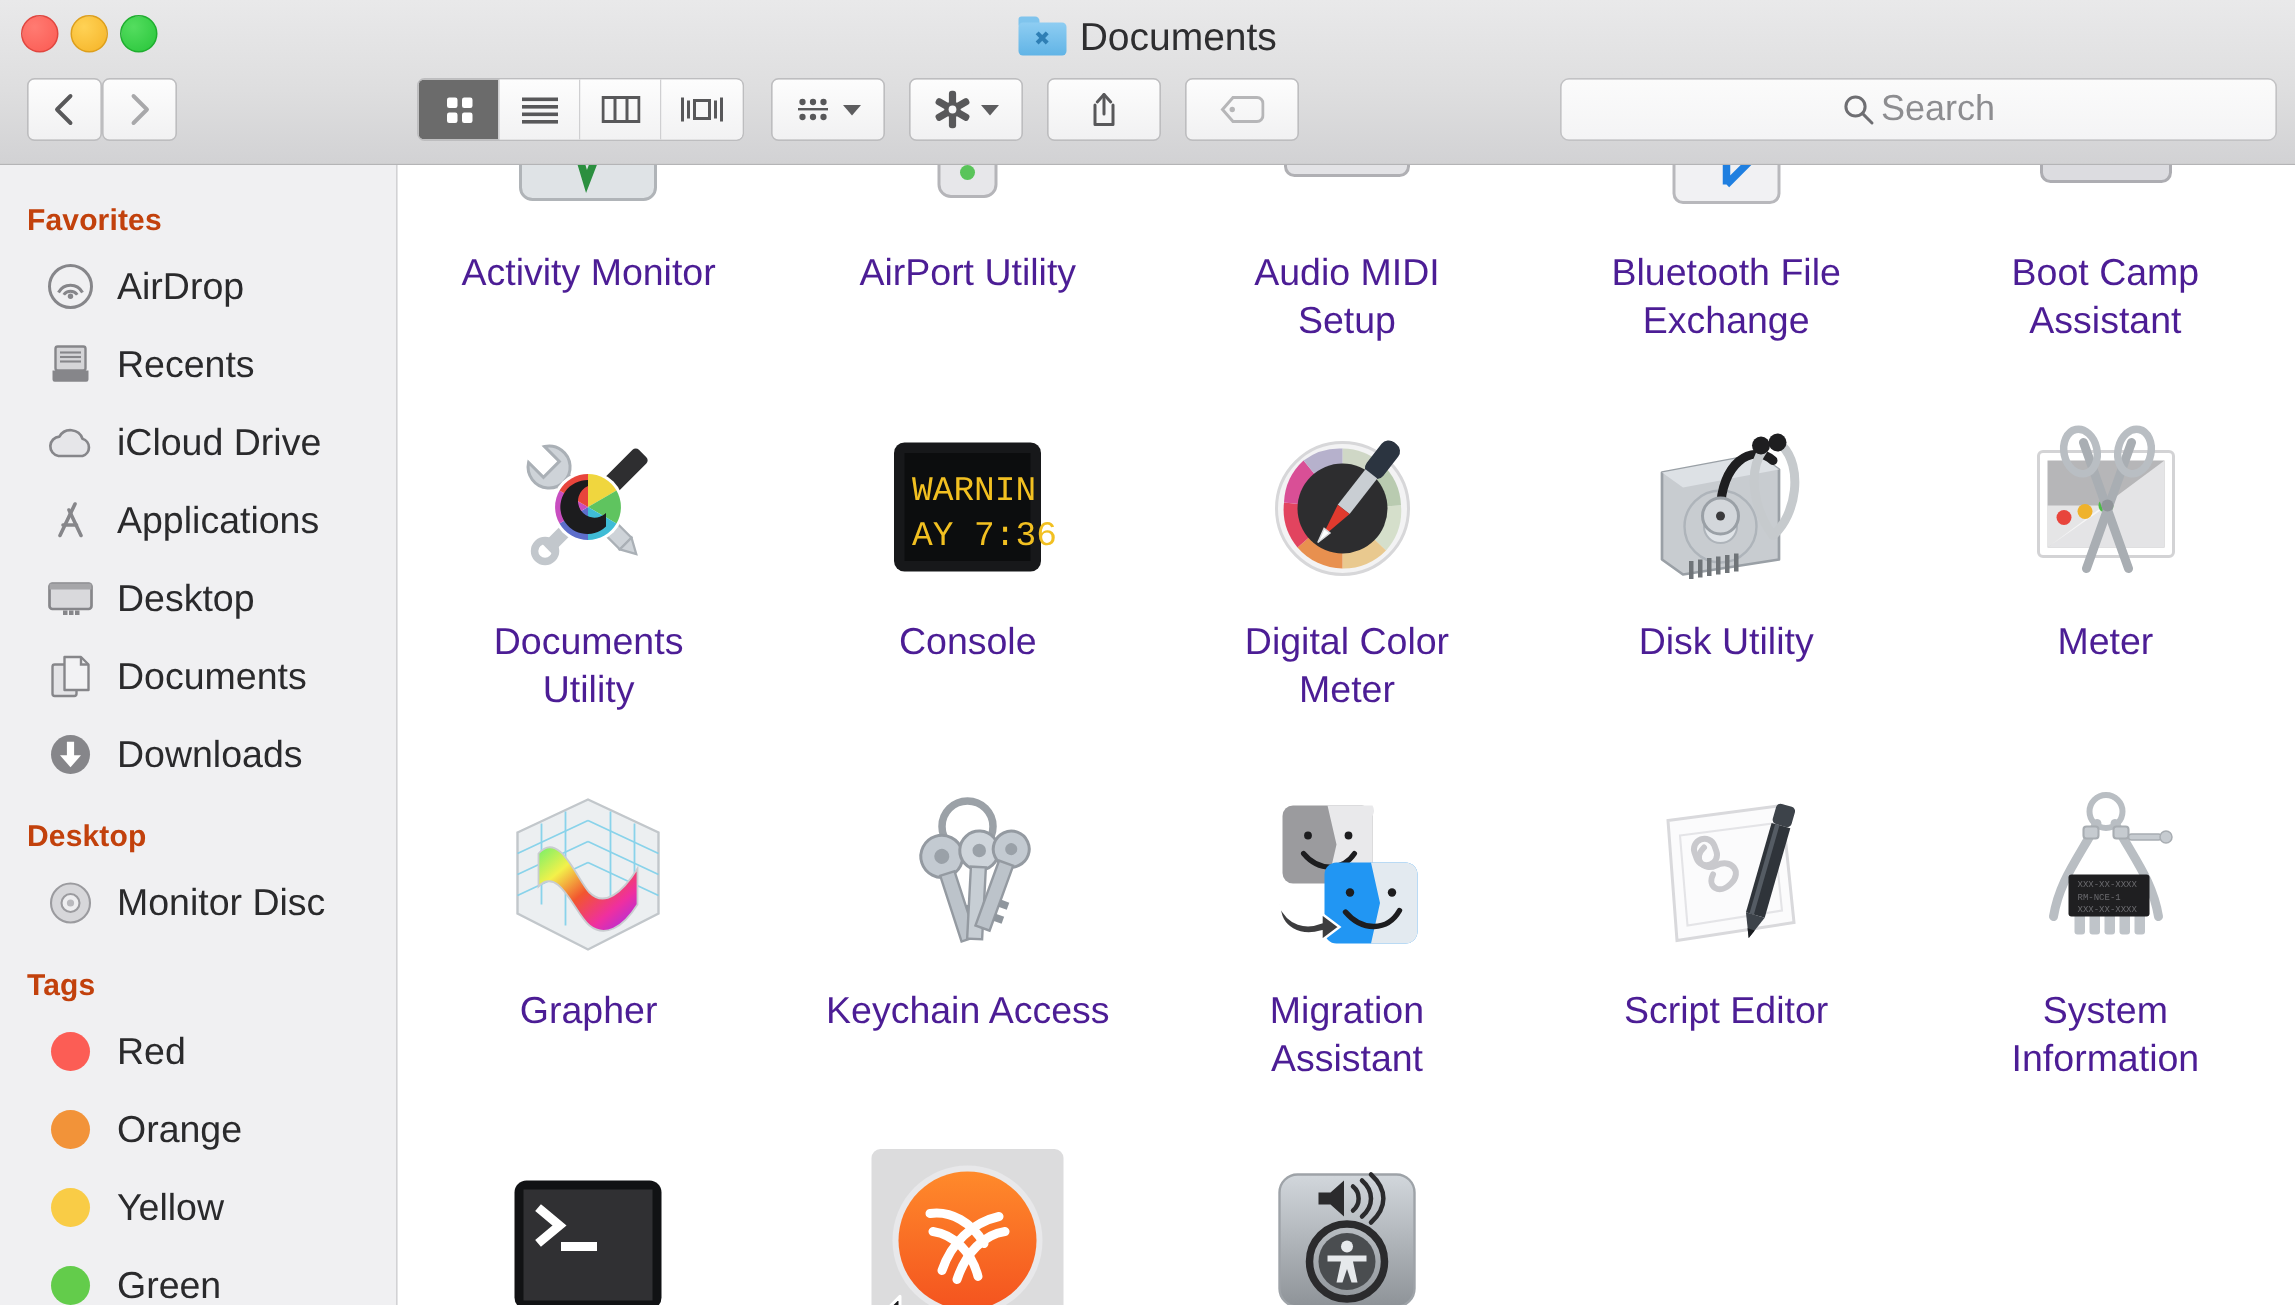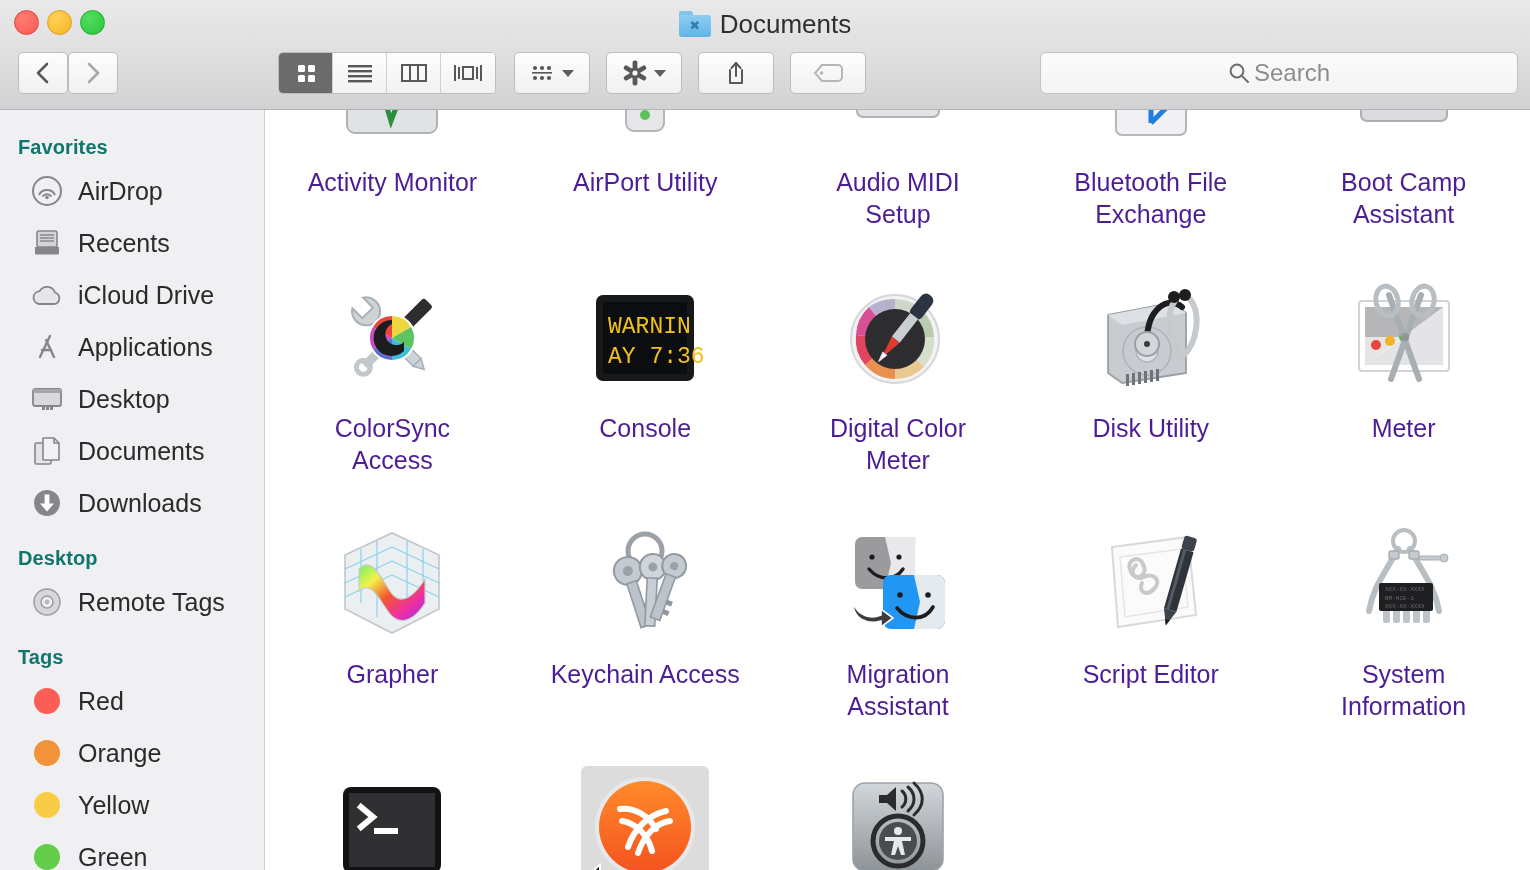--- a/index.html
+++ b/index.html
@@ -80,21 +80,21 @@
   }
   .searchfield .ph { font-size: 24px; color: #8d8d90; }
 
   
   .sidebar {
     position: absolute; left: 0; top: 110px; width: 265px; height: 760px;
     background: #f0f0f2; border-right: 1px solid #d2d2d4; overflow: hidden;
     padding-top: 16px;
   }
   .sb-header {
-    font-size: 20px; color: #0f766e; font-weight: bold;
+    font-size: 20px; color: #c2410c; font-weight: bold;
     padding: 10px 0 6px 18px; letter-spacing: 0.1px;
   }
   .sb-item {
     display: flex; align-items: center; gap: 14px;
     height: 52px; padding-left: 30px; color: #2a2a2c; font-size: 25px;
   }
   .sb-ico { width: 34px; height: 34px; flex: 0 0 34px; display: flex; align-items: center; justify-content: center; color: #86868a; }
   .tagdot { width: 26px; height: 26px; border-radius: 50%; }
 
   
@@ -353,21 +353,21 @@
     <div class="sb-header" style="padding-top:18px;">Desktop</div>
 
     <div class="sb-item">
       <span class="sb-ico">
         <svg width="32" height="32" viewBox="0 0 32 32">
           <circle cx="16" cy="16" r="13" fill="#d7d7da" stroke="#9b9b9f" stroke-width="1.4"></circle>
           <circle cx="16" cy="16" r="6" fill="#eeeef0" stroke="#9b9b9f" stroke-width="1.4"></circle>
           <circle cx="16" cy="16" r="2.4" fill="#b9b9bd"></circle>
         </svg>
       </span>
-      <span>Remote Tags</span>
+      <span>Monitor Disc</span>
     </div>
 
     <div class="sb-header" style="padding-top:18px;">Tags</div>
 
     <div class="sb-item">
       <span class="sb-ico">
           <span class="tagdot" style="background:#fc5d55"></span>
         </span>
       <span>Red</span>
     </div>
@@ -467,21 +467,21 @@
               <path d="M59 59 L59 37 A22 22 0 0 1 78 48 Z" fill="#f0d63e"></path>
               <path d="M59 59 L78 48 A22 22 0 0 1 78 70 Z" fill="#5fc45f"></path>
               <path d="M59 59 L78 70 A22 22 0 0 1 59 81 Z" fill="#3fbcd6"></path>
               <path d="M59 59 L59 81 A22 22 0 0 1 40 70 Z" fill="#5d6ecb"></path>
               <path d="M59 59 L40 70 A22 22 0 0 1 40 48 Z" fill="#c84ec0"></path>
               <path d="M59 59 L40 48 A22 22 0 0 1 59 37 Z" fill="#e8453c"></path>
             </g>
             <path d="M59 41 a18 18 0 1 0 12 31 l0 -9 a11 11 0 1 1 -12 -18 Z" fill="#1c1c1e"></path>
           </svg>
         </div>
-        <div class="label"><span class="ln">ColorSync Access</span></div>
+        <div class="label"><span class="ln">Documents Utility</span></div>
       </div>
 
       <div class="cell">
         <div class="art">
           <svg width="118" height="110" viewBox="0 0 118 110">
             <rect x="10" y="12" width="98" height="86" rx="7" fill="#17181a"></rect>
             <rect x="17" y="19" width="84" height="72" fill="#0c0d0e"></rect>
             <text x="22" y="50" font-family="'Liberation Mono',monospace" font-size="23" fill="#f2c021">WARNIN</text>
             <text x="22" y="80" font-family="'Liberation Mono',monospace" font-size="23" fill="#f2c021">AY 7:36</text>
           </svg>

